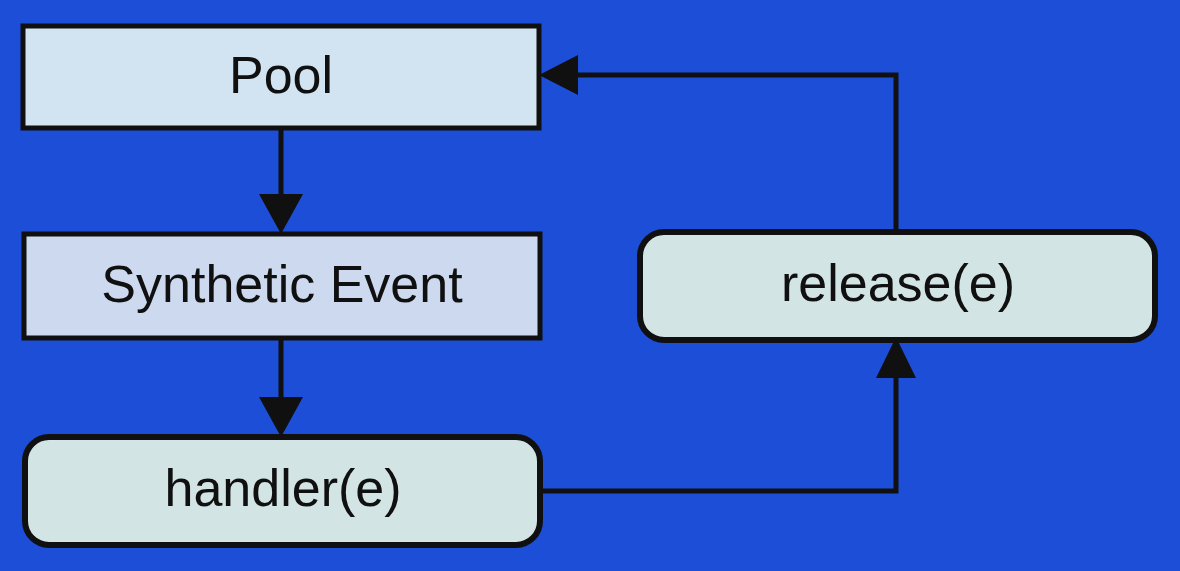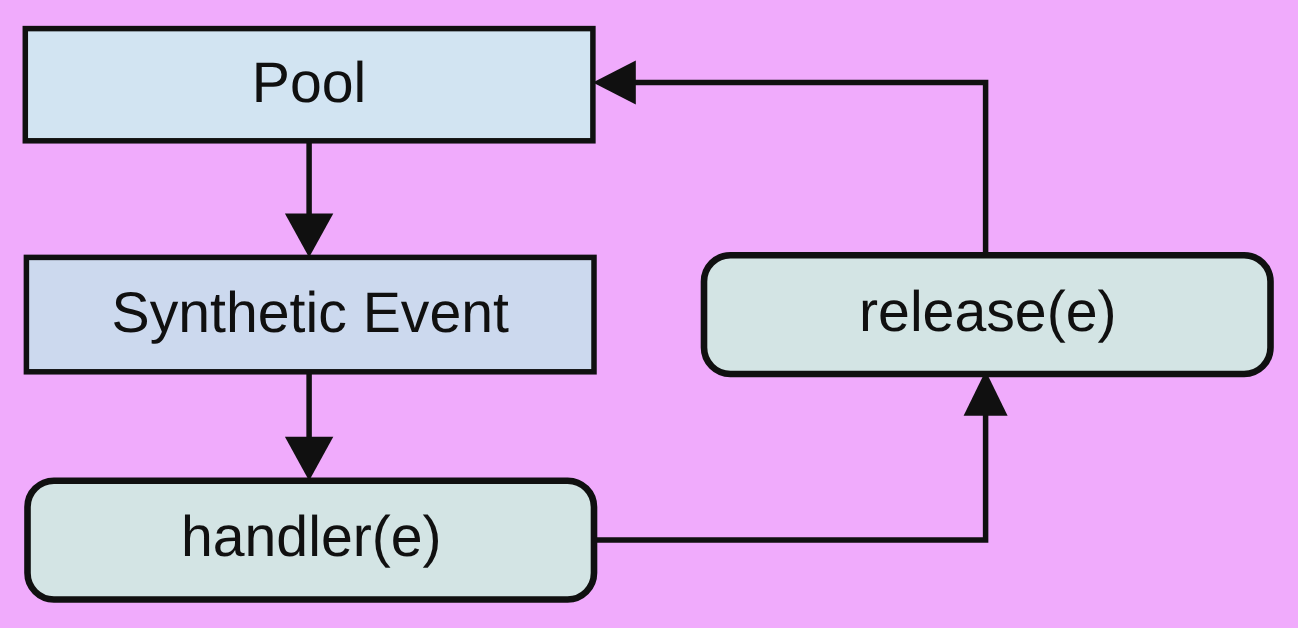--- a/index.html
+++ b/index.html
@@ -7,21 +7,21 @@
     padding: 0;
     background: #ffffff;
   }
   body {
     font-family: "Liberation Sans", sans-serif;
   }
   #diagram-canvas {
     position: relative;
     width: 1180px;
     height: 571px;
-    background: #f0abfc;
+    background: #1d4ed8;
     overflow: hidden;
   }
   #diagram-svg {
     position: absolute;
     top: 0;
     left: 0;
     width: 1180px;
     height: 571px;
   }
   .node-label {

